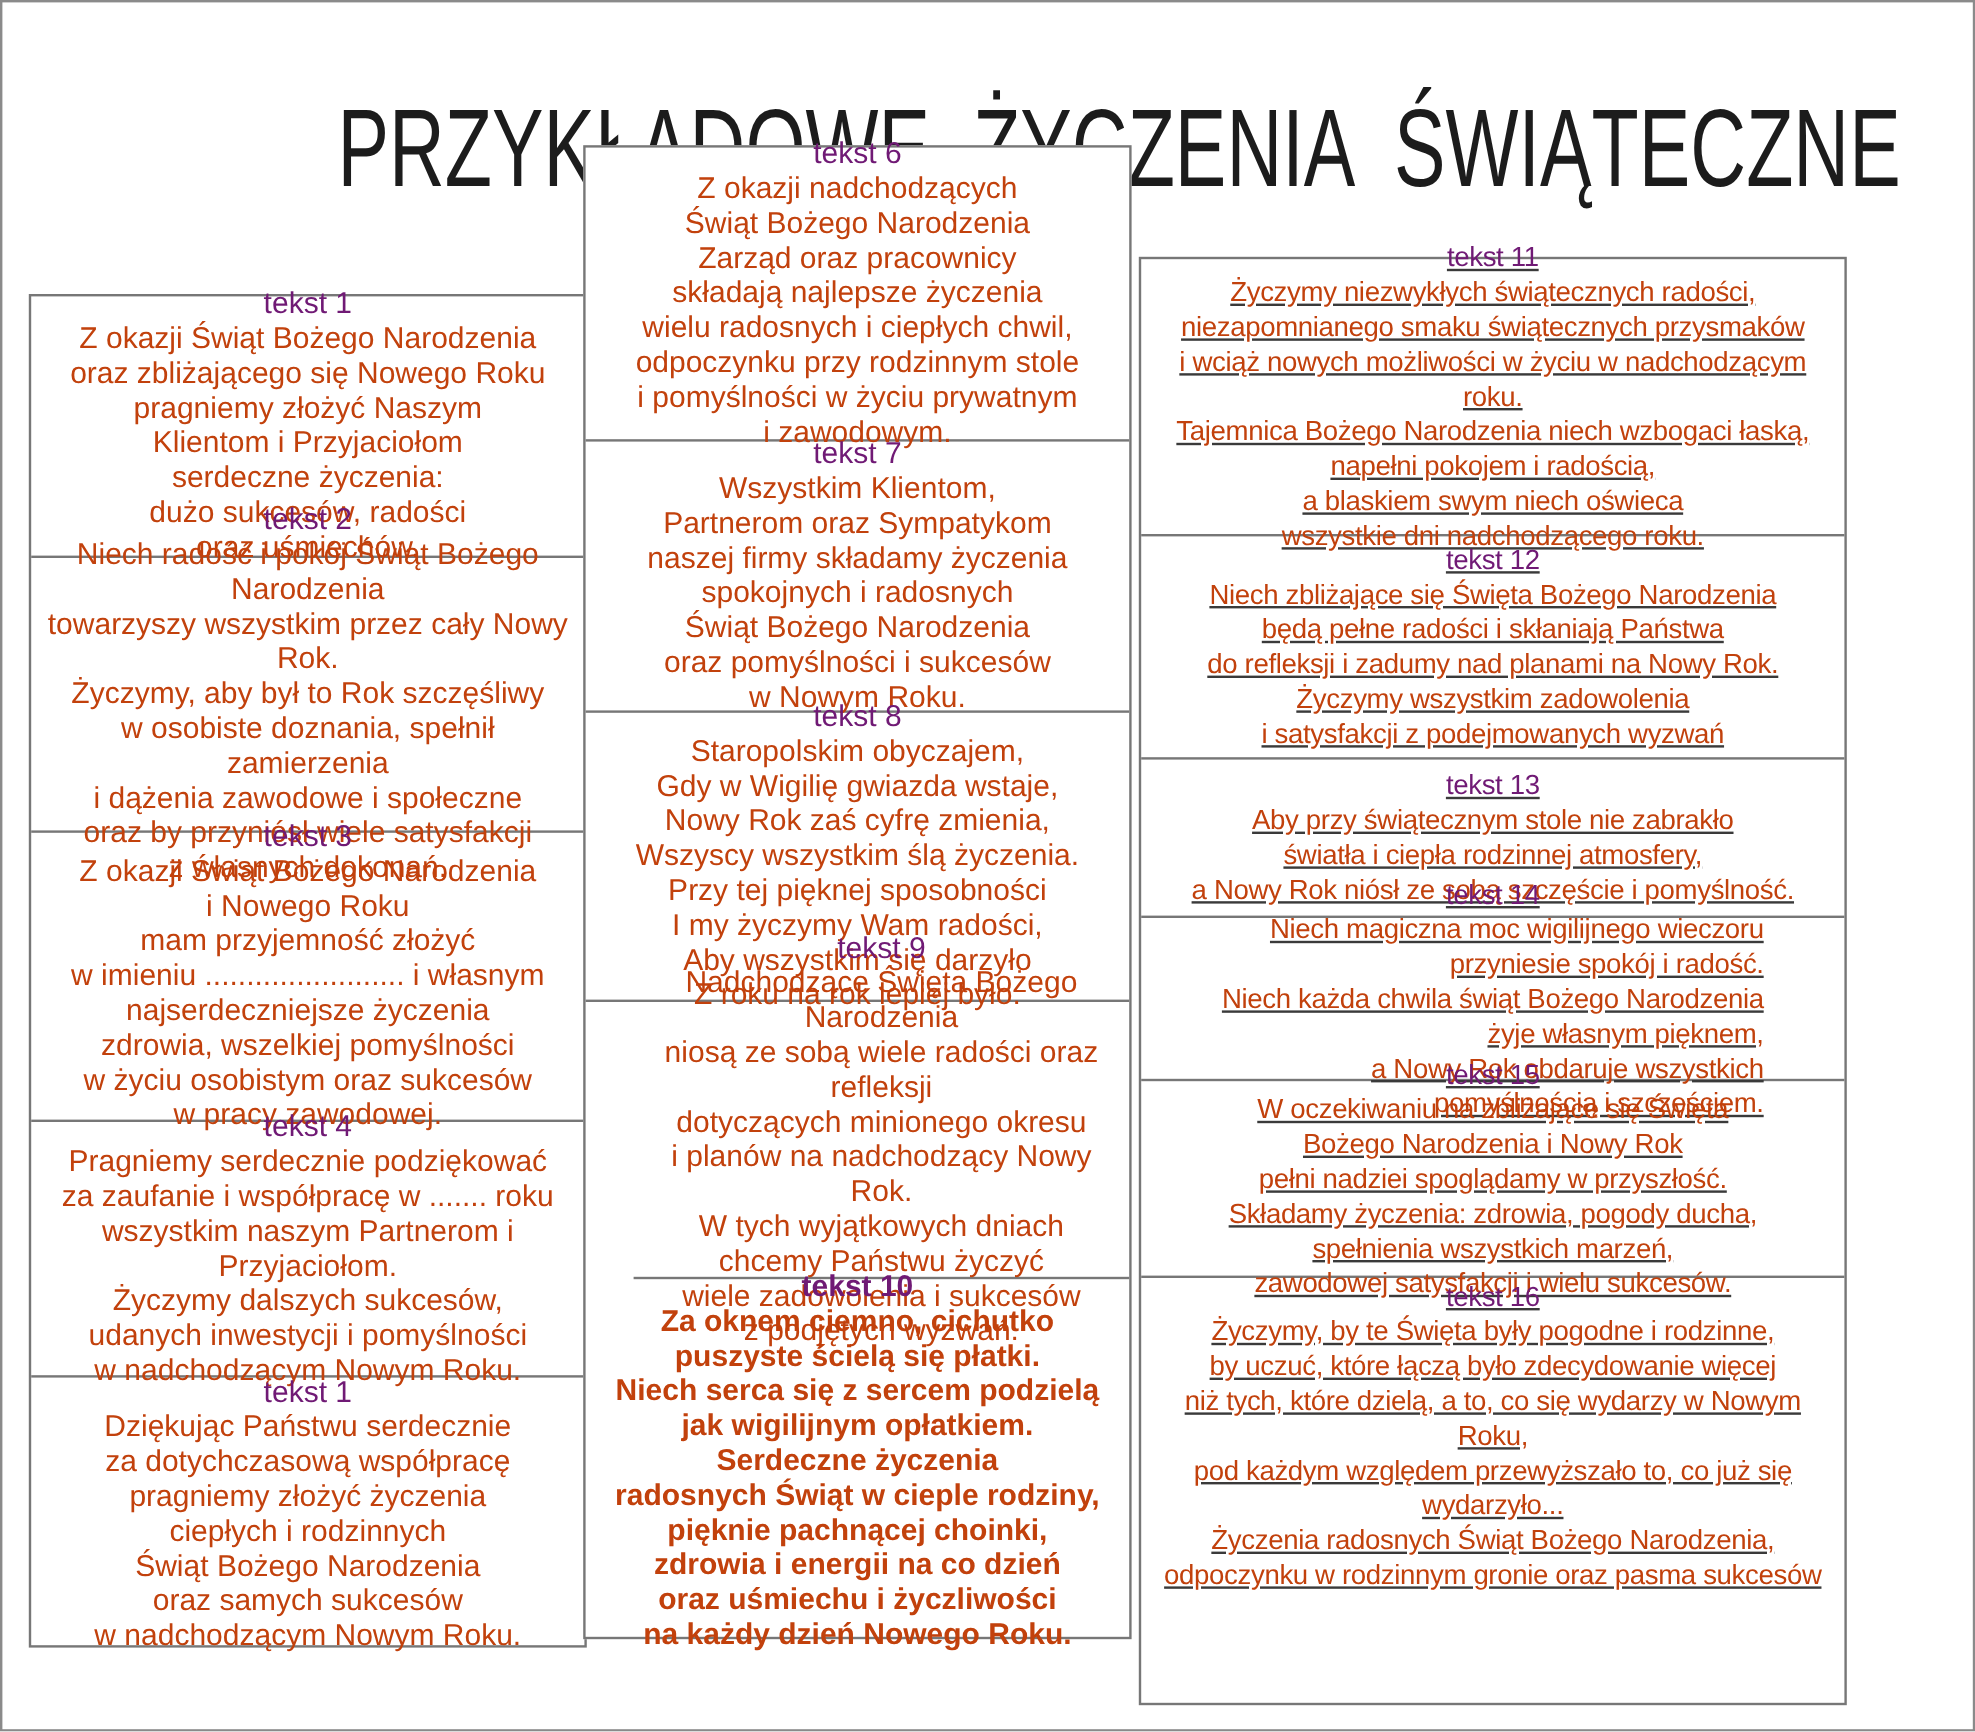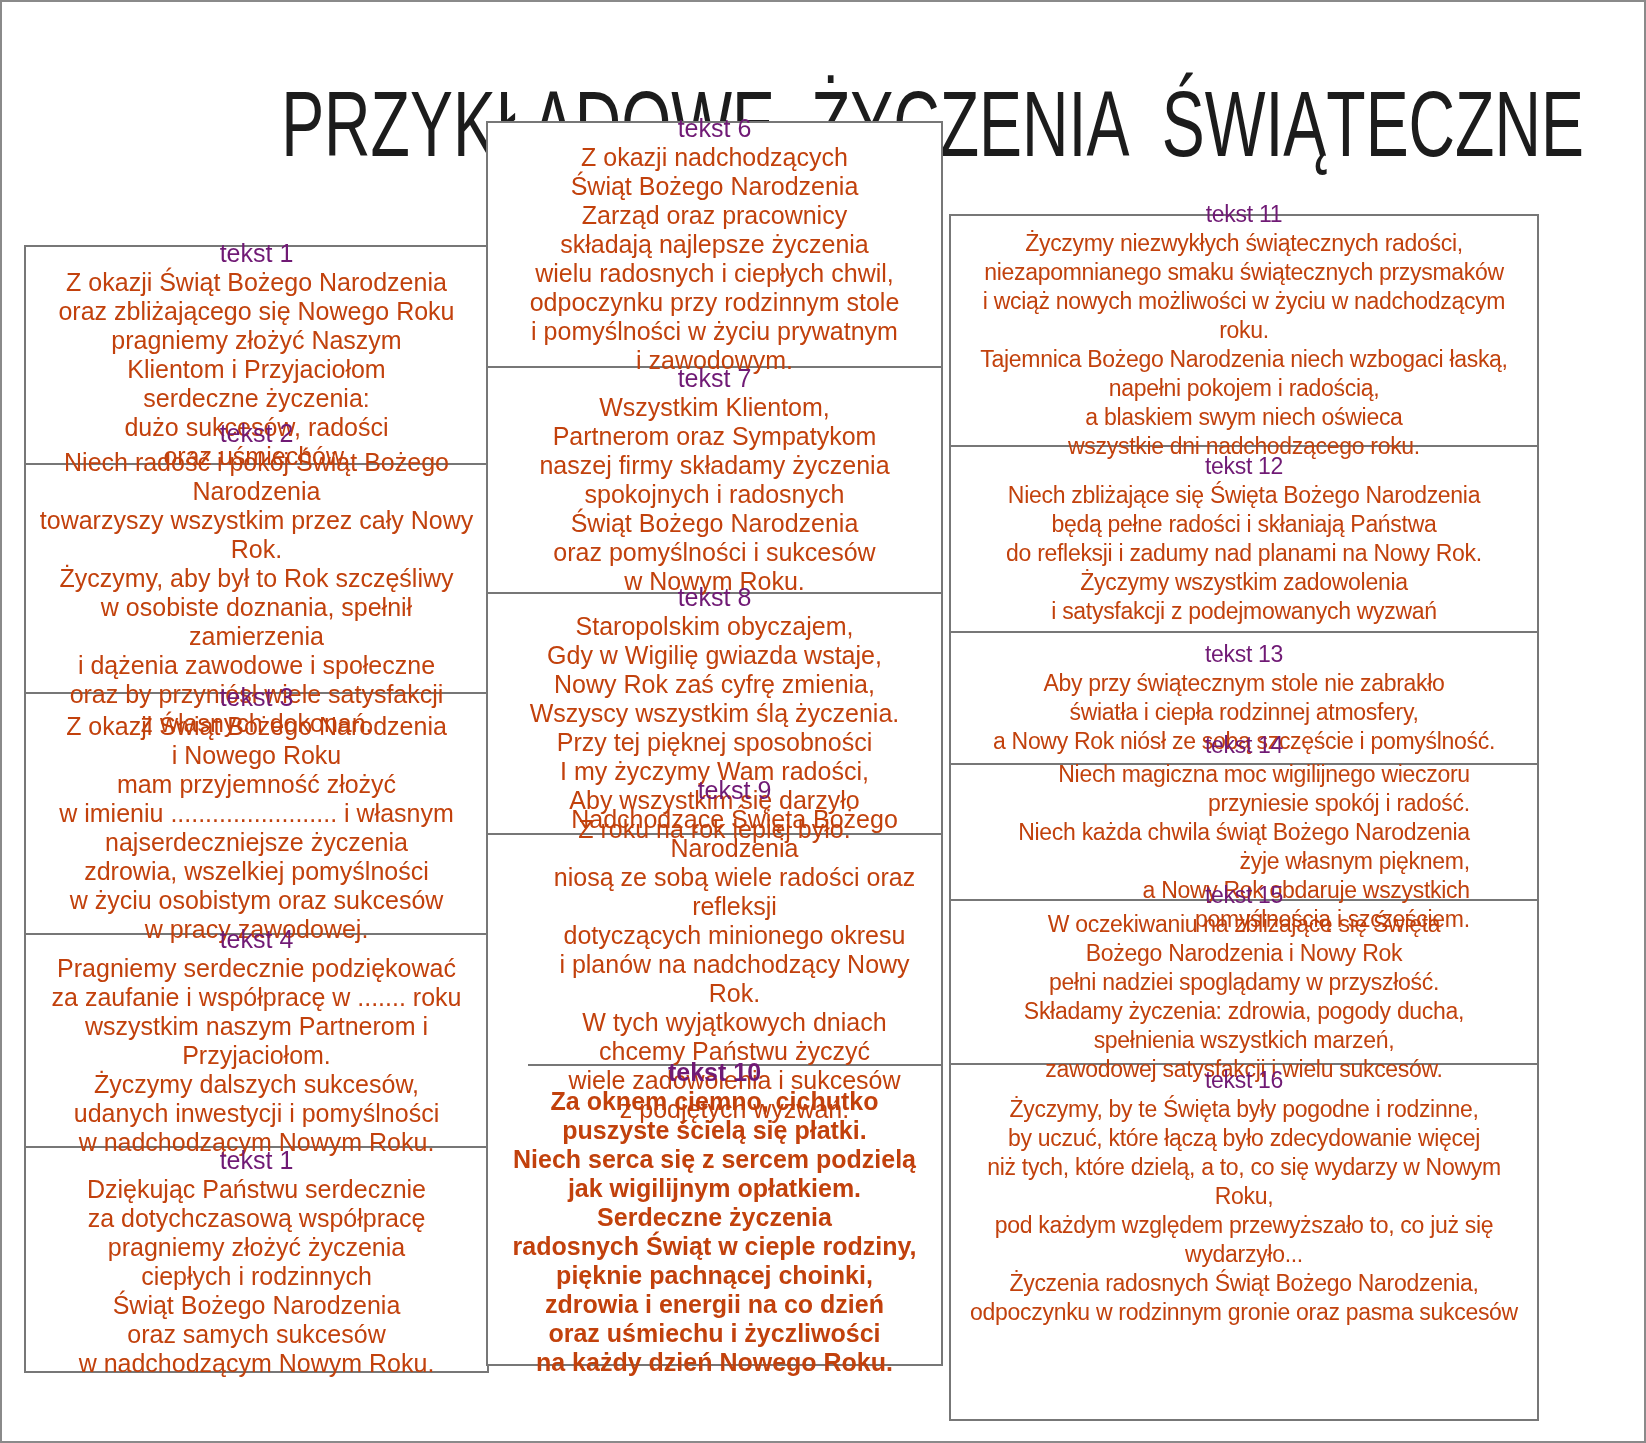--- a/index.html
+++ b/index.html
@@ -30,21 +30,21 @@
     line-height:1.0;
   }
   .col {
     position:absolute;
     border:2px solid #777777;
     box-sizing:border-box;
     background:#ffffff;
   }
   .col-left  { left:22px;  top:243px; width:465px; height:1128px; }
   .col-mid   { left:484px; top:119px; width:457px; height:1245px; }
-  .col-right { left:947px; top:212px; width:590px; height:1207px; }
+  .col-right { left:947px; top:212px; width:590px; height:1207px;text-decoration:underline; }
   .box {
     box-sizing:border-box;
     border-bottom:2px solid #777777;
     display:flex; flex-direction:column;
     justify-content:center; align-items:center;
     text-align:center;
     padding:4px 8px;
   }
   .box:last-child { border-bottom:none; }
   .label {

